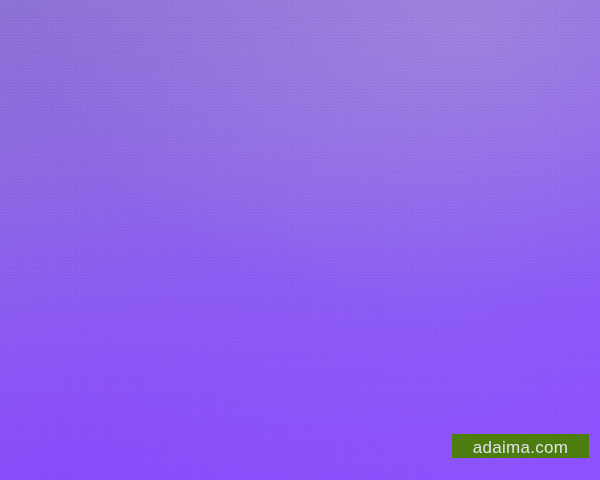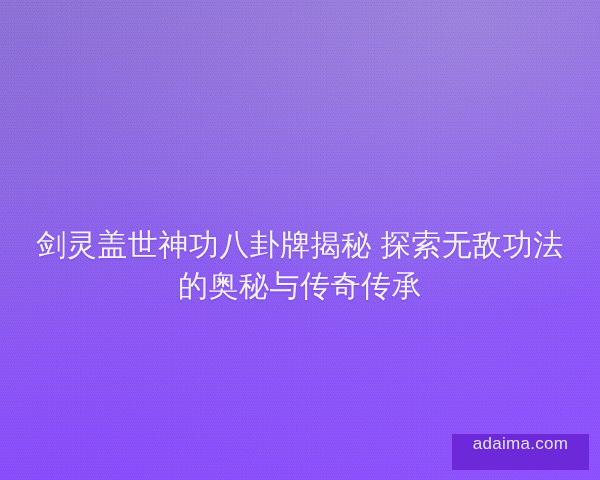--- a/index.html
+++ b/index.html
@@ -89,40 +89,38 @@
     white-space: pre-line;
     text-shadow: 0 1px 2px rgba(60,20,120,0.25);
   }
 
   
   .watermark {
     position: absolute;
     left: 452px;
     top: 434px;
     width: 137px;
-    height: 36px;
-    background: #6d28d9;
+    height: 24px;
+    background: #4d7c0f;
     display: flex;
-    align-items: flex-start;
+    align-items: flex-end;
     justify-content: center;
     color: #dfe2ee;
     font-size: 17px;
     letter-spacing: 0.3px;
   }
 </style>
 </head>
 <body>
 
 <div id="cover">
 
   <div class="bg-gradient"></div>
   <div class="bg-wash"></div>
   <div class="bg-noise"></div>
   <div class="bg-noise-2"></div>
 
-  <h1 class="headline">剑灵盖世神功八卦牌揭秘 探索无敌功法
-的奥秘与传奇传承</h1>
 
   <div class="watermark">
     <span>adaima.com</span>
   </div>
 
 </div>
 
 </body></html>

